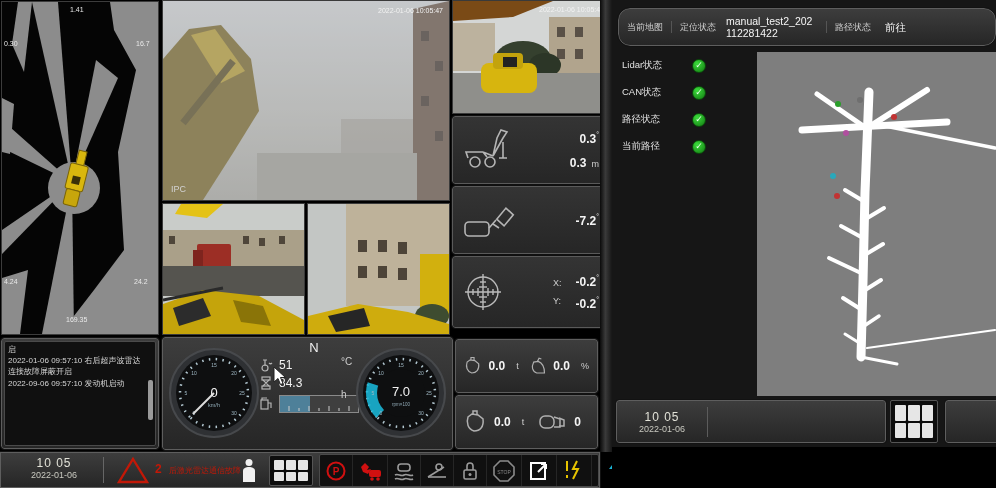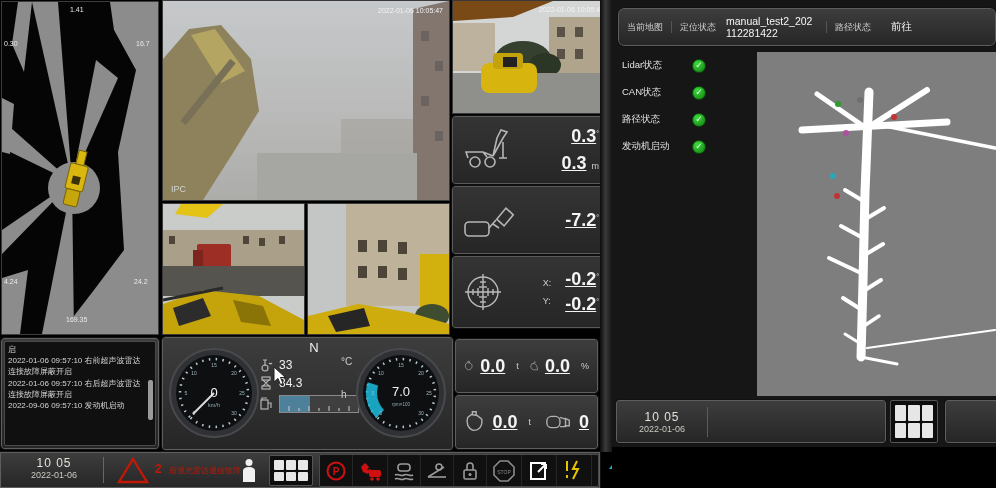--- a/index.html
+++ b/index.html
@@ -8,21 +8,21 @@
   .abs{position:absolute;}
   .metal{background:linear-gradient(180deg,#3d3d3d,#262626);
          border:1px solid #5e5e5e;outline:1px solid #121212;border-radius:3px;box-sizing:border-box;}
   .inset{background:#101010;border:1px solid #4a4a4a;border-radius:2px;box-sizing:border-box;}
   .tinytxt{font-size:7px;color:#f2f2f2;}
   .maplabel{position:absolute;font-size:7px;color:#e9e9e9;}
   .campanel{background:#0c0c0c;border:1px solid #3a3a3a;box-sizing:border-box;overflow:hidden;}
   .sensor{display:flex;align-items:center;justify-content:space-between;padding:0 10px;
           background:linear-gradient(180deg,#343434,#262626);border:1px solid #5a5a5a;
           outline:1px solid #101010;border-radius:3px;box-sizing:border-box;}
-  .sv{font-size:18px;color:#f4f4f4;font-weight:bold;text-decoration:underline;}
+  .sv{font-size:12px;color:#f4f4f4;font-weight:bold;}
   .su{font-size:9px;color:#cfcfcf;margin-left:5px;}
   .deg{font-size:7px;vertical-align:super;color:#e8e8e8;}
   .statusrow{display:flex;align-items:center;height:27px;}
   .statuslabel{width:70px;font-size:9.5px;color:#e0e0e0;}
   .check{width:12px;height:12px;border-radius:50%;background:radial-gradient(circle at 35% 30%,#3bdc3b,#127a12);
          border:1px solid #0a4d0a;display:flex;align-items:center;justify-content:center;
          color:#eaffea;font-size:9px;line-height:1;}
   .hseg-label{font-size:9px;color:#cfcfcf;white-space:nowrap;}
   .hseg-value{font-size:10.5px;color:#f5f5f5;word-break:break-all;line-height:1.15;}
   .hsep{width:1px;background:#555;align-self:stretch;margin:4px 8px;}
@@ -65,21 +65,20 @@
     <div class="maplabel" style="left:2px;top:38px;">0.30</div>
     <div class="maplabel" style="left:134px;top:38px;">16.7</div>
     <div class="maplabel" style="left:2px;top:276px;">4.24</div>
     <div class="maplabel" style="left:132px;top:276px;">24.2</div>
     <div class="maplabel" style="left:64px;top:314px;">169.35</div>
   </div>
 
   <div class="abs metal" style="left:1px;top:338px;width:158px;height:111px;padding:2px;">
     <div class="inset" style="width:100%;height:100%;padding:2px 10px 2px 3px;overflow:hidden;position:relative;">
       <div class="logtxt">启</div>
-      <div class="logtxt">2022-01-06 09:57:10 右前超声波雷达连接故障屏蔽开启</div>
       <div class="logtxt">2022-01-06 09:57:10 右后超声波雷达连接故障屏蔽开启</div>
       <div class="logtxt">2022-09-06 09:57:10 发动机启动</div>
       <div class="abs" style="right:2px;top:38px;width:5px;height:40px;background:#9a9a9a;border-radius:2px;"></div>
     </div>
   </div>
 
   <div class="abs campanel" style="left:162px;top:0;width:288px;height:201px;">
     <svg width="286" height="199" viewBox="0 0 286 199" preserveAspectRatio="none">
       <defs>
         <linearGradient id="fog" x1="0" y1="0" x2="0" y2="1">
@@ -239,21 +238,21 @@
     <div class="abs" style="left:96px;top:2px;width:110px;height:108px;">
       <div style="text-align:center;font-size:13px;color:#f0f0f0;">N</div>
       <div style="display:flex;align-items:center;margin-top:3px;">
         <svg width="14" height="14" viewBox="0 0 14 14">
           <g stroke="#b5b5b5" stroke-width="1.2" fill="none">
             <path d="M4,2 L8,2 M6,2 L6,8"></path>
               <circle cx="6" cy="10" r="3"></circle>
               <path d="M10,5 C11,6 12,6 13,5"></path>
           </g>
         </svg>
-        <span style="font-size:12px;color:#f2f2f2;margin-left:6px;">33</span>
+        <span style="font-size:12px;color:#f2f2f2;margin-left:6px;">51</span>
       </div>
       <div style="display:flex;align-items:center;margin-top:4px;">
         <svg width="14" height="14" viewBox="0 0 14 14">
           <g stroke="#b5b5b5" stroke-width="1.2" fill="none">
             <rect x="3" y="1" width="8" height="3"></rect>
               <rect x="3" y="10" width="8" height="3"></rect>
             <path d="M4,4 L7,7 L10,4 M4,10 L7,7 L10,10"></path>
           </g>
         </svg>
         <span style="font-size:12px;color:#f2f2f2;margin-left:6px;">84.3</span>
@@ -450,45 +449,45 @@
               <rect x="6.5" y="17" width="3" height="4"></rect>
             </g>
         </svg>
         <span style="font-size:9px;color:#cfcfcf;">AC40</span>
       </div>
     </div>
   </div>
 
   <div class="abs" style="left:612px;top:0;width:384px;height:488px;background:#161616;">
 
-    <div class="abs metal" style="left:6px;top:8px;width:378px;height:38px;border-radius:6px;display:flex;align-items:center;padding:8px 8px;overflow:hidden;">
+    <div class="abs metal" style="left:6px;top:8px;width:378px;height:38px;border-radius:12px;display:flex;align-items:center;padding:8px 8px;overflow:hidden;">
       <span class="hseg-label">当前地图</span>
       <div class="hsep"></div>
       <span class="hseg-label">定位状态</span>
       <span class="hseg-value" style="width:92px;margin-left:10px;">manual_test2_202112281422</span>
       <div class="hsep"></div>
       <span class="hseg-label">路径状态</span>
-      <span class="hseg-value" style="margin-left:20px;white-space:nowrap;font-family:Liberation Mono, monospace;">前往</span>
+      <span class="hseg-value" style="margin-left:14px;white-space:nowrap;">前往</span>
     </div>
 
     <div class="abs" style="left:10px;top:52px;width:120px;">
       <div class="statusrow">
         <span class="statuslabel">Lidar状态</span>
         <span class="check">✓</span>
       </div>
       <div class="statusrow">
         <span class="statuslabel">CAN状态</span>
         <span class="check">✓</span>
       </div>
       <div class="statusrow">
         <span class="statuslabel">路径状态</span>
         <span class="check">✓</span>
       </div>
       <div class="statusrow">
-        <span class="statuslabel">发动机启动</span>
+        <span class="statuslabel">当前路径</span>
         <span class="check">✓</span>
       </div>
     </div>
 
     <div class="abs" style="left:145px;top:52px;width:239px;height:344px;background:#7e7e7e;overflow:hidden;">
       <svg width="239" height="344" viewBox="0 0 239 344">
         <g stroke="#ffffff" stroke-linecap="round" fill="none">
           <path d="M112,40 L108,140 L106,230 L104,305" stroke-width="9"></path>
           <path d="M45,78 L190,70" stroke-width="7"></path>
           <path d="M112,75 L170,38" stroke-width="6"></path>

